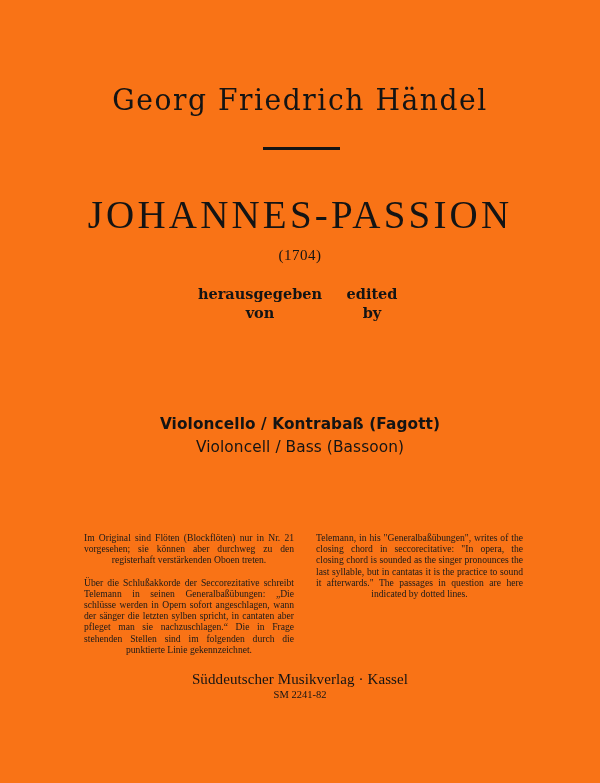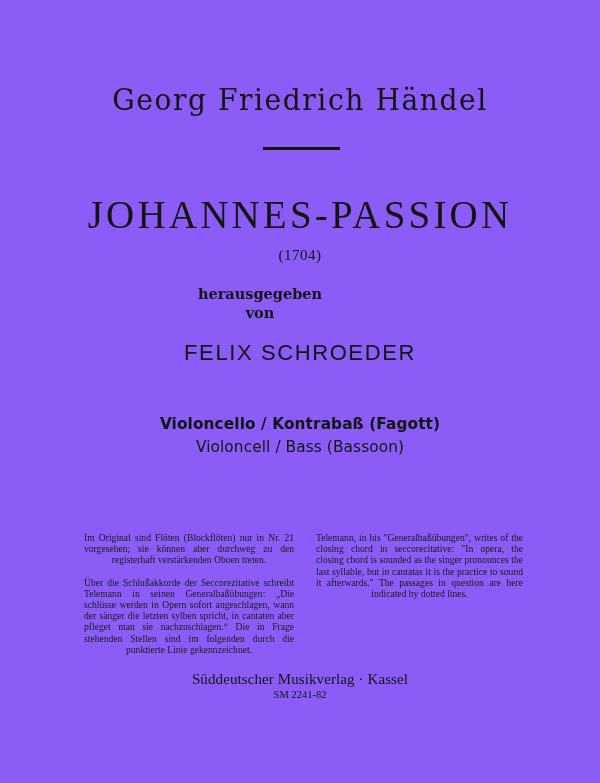--- a/index.html
+++ b/index.html
@@ -13,21 +13,21 @@
       position: relative;
       overflow: hidden;
       color: #141414;
       font-family: "Liberation Serif", "DejaVu Serif", serif;
     }
     .page {
       position: absolute;
       left: 0; top: 0;
       width: 600px;
       height: 783px;
-      background: #8b5cf6;
+      background: #f97316;
     }
     .center {
       position: absolute;
       left: 0;
       width: 600px;
       text-align: center;
       white-space: nowrap;
     }
     .composer {
       top: 82px;
@@ -157,23 +157,26 @@
 
   <div class="center title">JOHANNES-PASSION</div>
 
   <div class="center year">(1704)</div>
 
   <div class="edited-row">
     <div class="edited-col de">
       <div>herausgegeben</div>
       <div>von</div>
     </div>
+    <div class="edited-col en">
+      <div>edited</div>
+      <div>by</div>
+    </div>
   </div>
 
-  <div class="center editor">FELIX SCHROEDER</div>
 
   <div class="center instrument-de">Violoncello / Kontrabaß (Fagott)</div>
   <div class="center instrument-en">Violoncell / Bass (Bassoon)</div>
 
   <div class="notes">
     <div class="note-col de">
       <p class="centered-last">Im Original sind Flöten (Blockflöten) nur in Nr. 21 vorgesehen; sie können aber durchweg zu den registerhaft verstärkenden Oboen treten.</p>
       <p class="centered-last">Über die Schlußakkorde der Seccorezitative schreibt Telemann in seinen Generalbaßübungen: „Die schlüsse werden in Opern sofort angeschlagen, wann der sänger die letzten sylben spricht, in cantaten aber pfleget man sie nachzuschlagen.“ Die in Frage stehenden Stellen sind im folgenden durch die punktierte Linie gekennzeichnet.</p>
     </div>
     <div class="note-col en">

